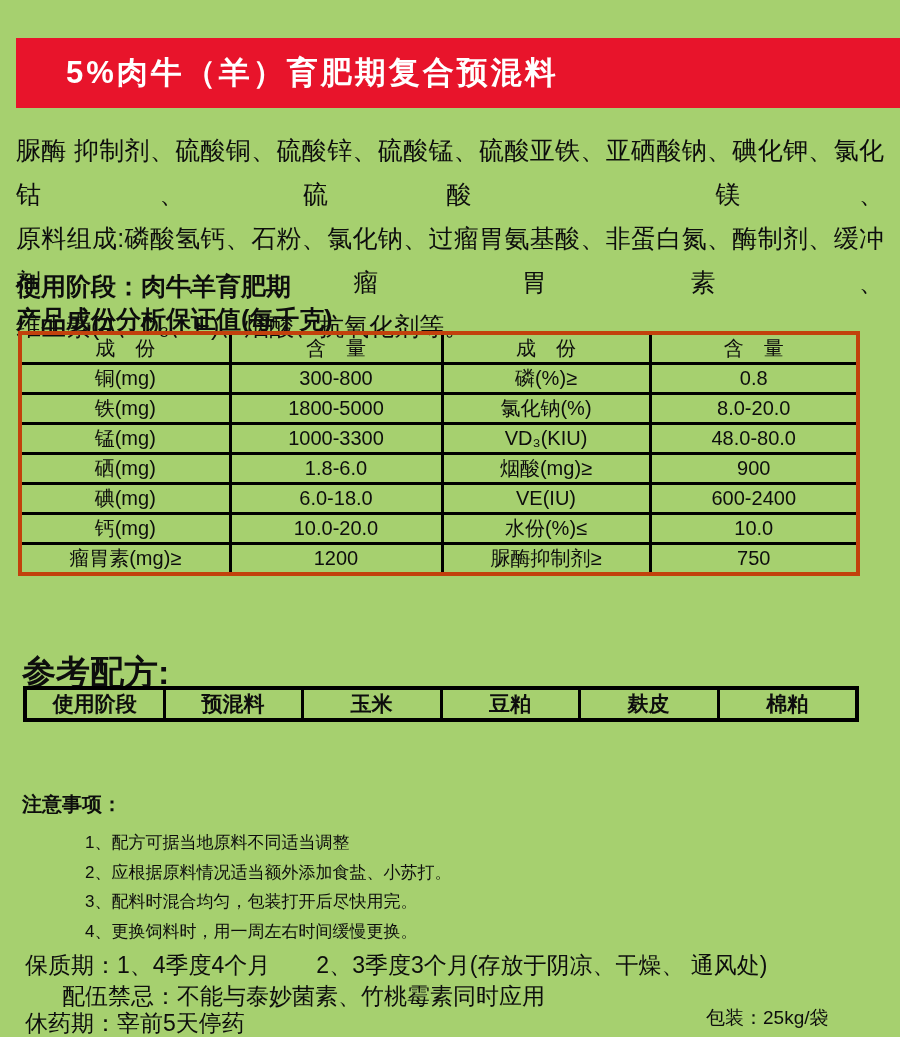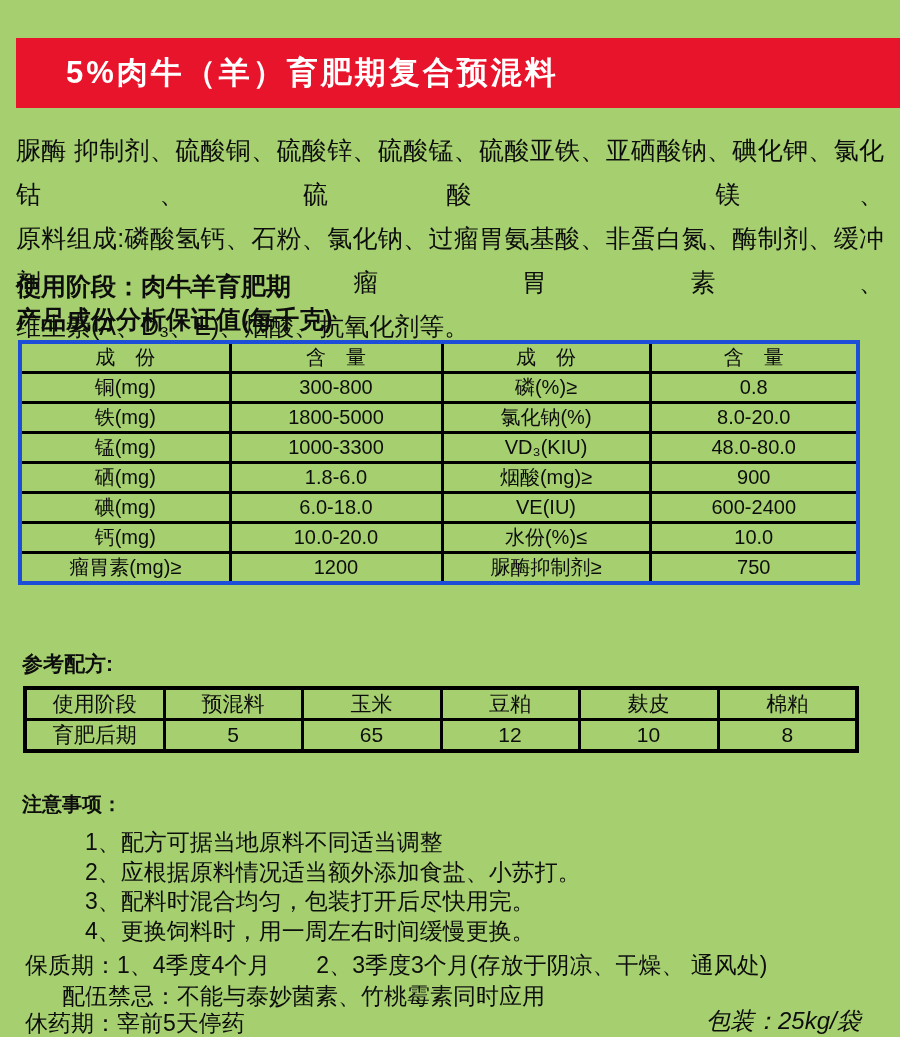--- a/index.html
+++ b/index.html
@@ -23,33 +23,33 @@
   }
   .ingredients .just{text-align:justify;text-align-last:justify;}
   .line{position:absolute;left:16px;font-size:25px;white-space:nowrap;font-weight:bold;}
   .usage{top:270px;}
   .analysis-title{top:303px;text-align:center;}
   table{border-collapse:collapse;table-layout:fixed;background:transparent;}
   td{
     border:3px solid #000;text-align:center;vertical-align:middle;
     font-size:20px;padding:0;overflow:hidden;white-space:nowrap;
   }
-  .analysis-table{position:absolute;left:18px;top:340px;width:838px;border:4px solid #1d4ed8;}
+  .analysis-table{position:absolute;left:18px;top:331px;width:838px;border:4px solid #c2410c;}
   .analysis-table td{height:26px;}
-  .formula-title{position:absolute;left:22px;top:650px;font-size:21px;font-weight:bold;white-space:nowrap;}
-  .formula-table{position:absolute;left:23px;top:686px;width:832px;border:4px solid #000;}
+  .formula-title{position:absolute;left:22px;top:650px;font-size:34px;font-weight:bold;white-space:nowrap;}
+  .formula-table{position:absolute;left:23px;top:686px;width:832px;border:4px solid #000;font-weight:bold;}
   .formula-table td{height:25px;font-size:21px;}
   .notes-title{position:absolute;left:22px;top:791px;font-size:20px;font-weight:bold;white-space:nowrap;}
-  .notes-list{position:absolute;left:85px;top:828px;font-size:23px;line-height:29.5px;}
+  .notes-list{position:absolute;left:85px;top:828px;font-size:17px;line-height:29.5px;}
   .notes-list div{white-space:nowrap;}
   .footer-line{position:absolute;left:25px;font-size:23px;white-space:nowrap;}
   .shelf-life{top:950px;}
   .incompatibility{top:981px;margin-left:37px;}
   .withdrawal{top:1008px;}
-  .package{position:absolute;left:706px;top:1005px;font-size:24px;white-space:nowrap;font-style:italic;}
+  .package{position:absolute;left:706px;top:1005px;font-size:19px;white-space:nowrap;}
 </style>
 </head>
 <body>
 
 <div class="banner">
   <div class="banner-title">5%肉牛（羊）育肥期复合预混料</div>
 </div>
 
 <div class="ingredients">
   <div class="just">脲酶 抑制剂、硫酸铜、硫酸锌、硫酸锰、硫酸亚铁、亚硒酸钠、碘化钾、氯化钴、硫酸 镁、</div>
@@ -132,28 +132,20 @@
     </colgroup>
   <tbody>
     <tr>
       <td>使用阶段</td>
       <td>预混料</td>
       <td>玉米</td>
       <td>豆粕</td>
       <td>麸皮</td>
       <td>棉粕</td>
     </tr>
-    <tr>
-      <td>育肥后期</td>
-      <td>5</td>
-      <td>65</td>
-      <td>12</td>
-      <td>10</td>
-      <td>8</td>
-    </tr>
   </tbody>
 </table>
 
 <div class="notes-title">注意事项：</div>
 
 <div class="notes-list">
   <div>1、配方可据当地原料不同适当调整</div>
   <div>2、应根据原料情况适当额外添加食盐、小苏打。</div>
   <div>3、配料时混合均匀，包装打开后尽快用完。</div>
   <div>4、更换饲料时，用一周左右时间缓慢更换。</div>

